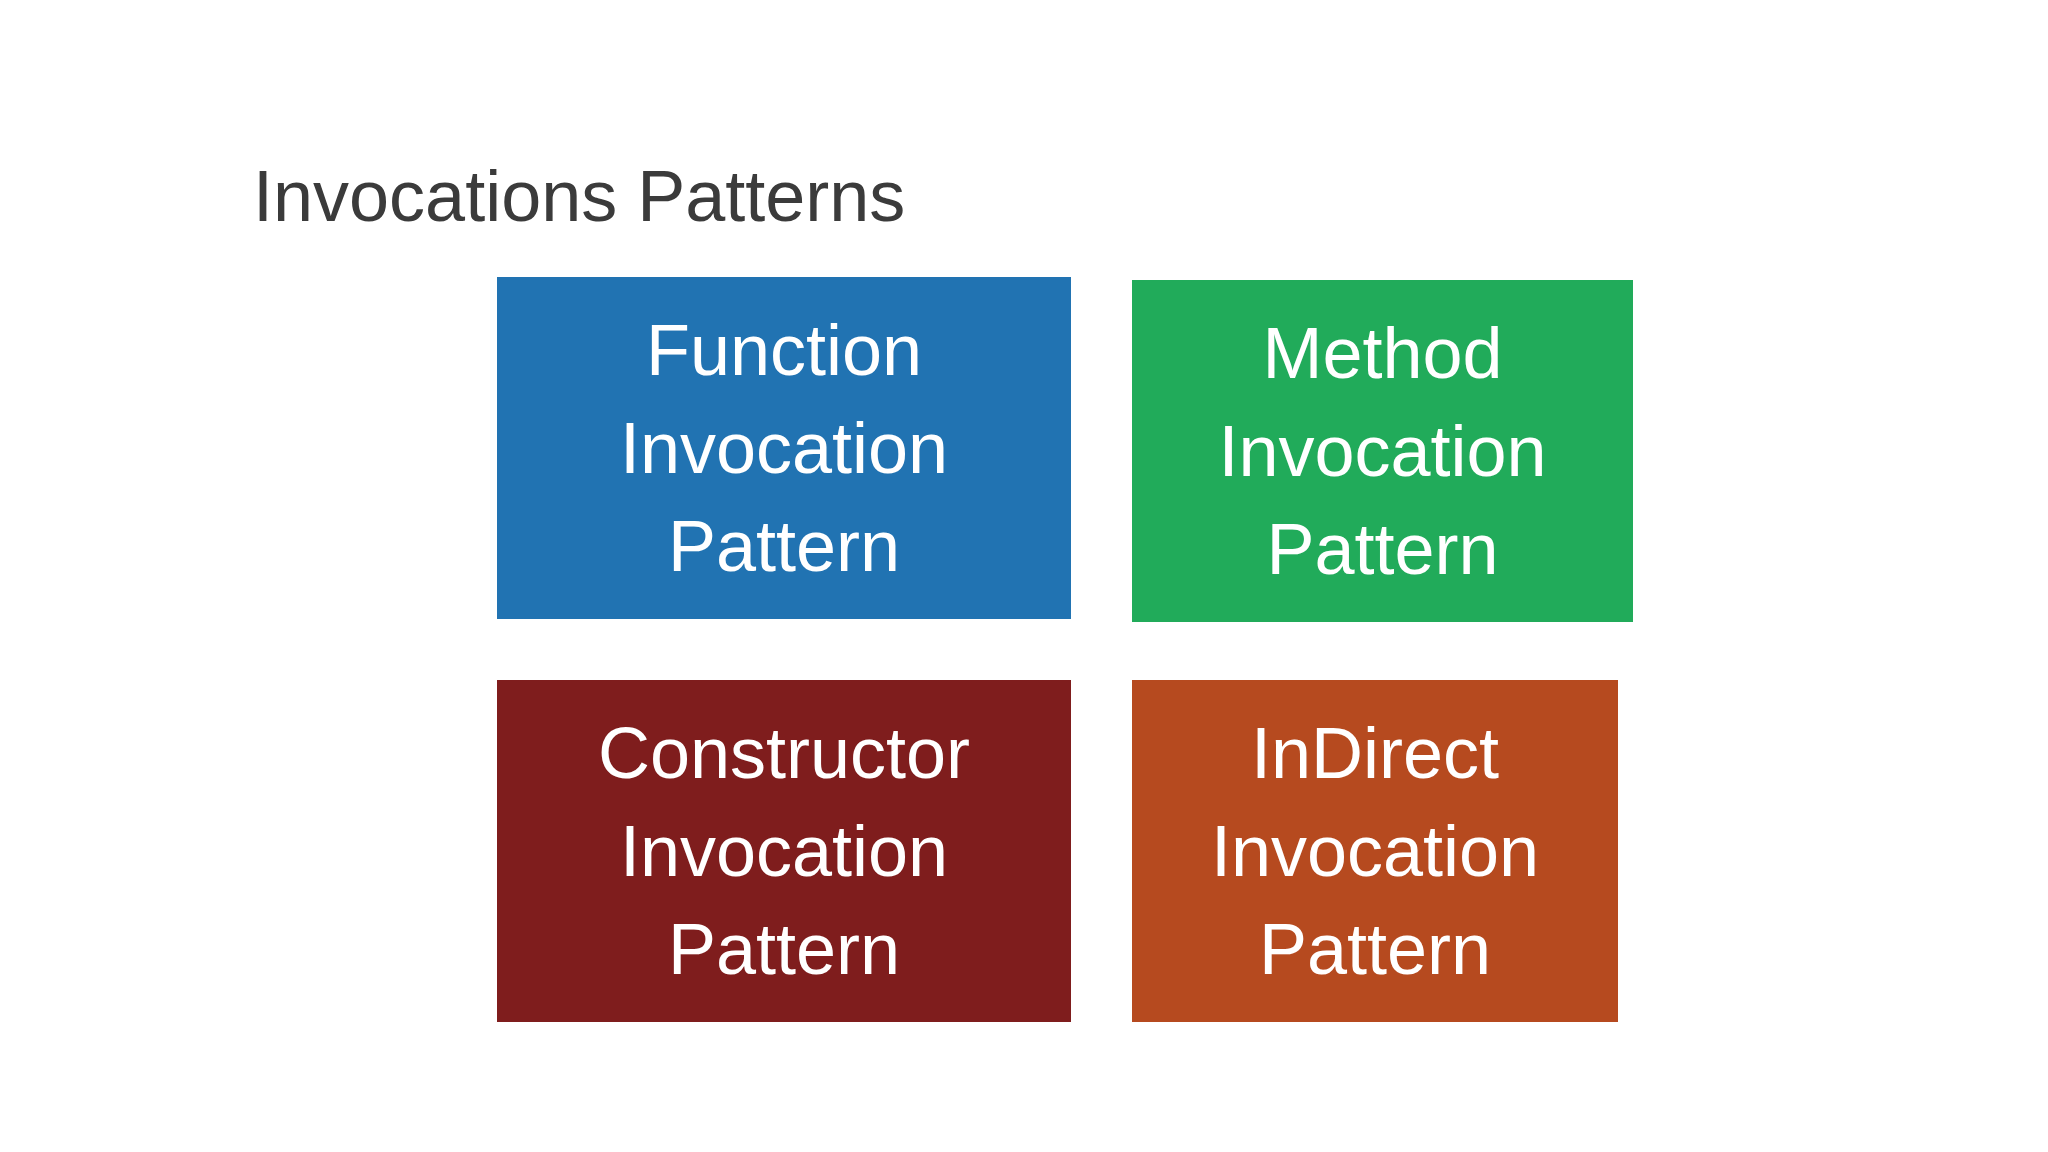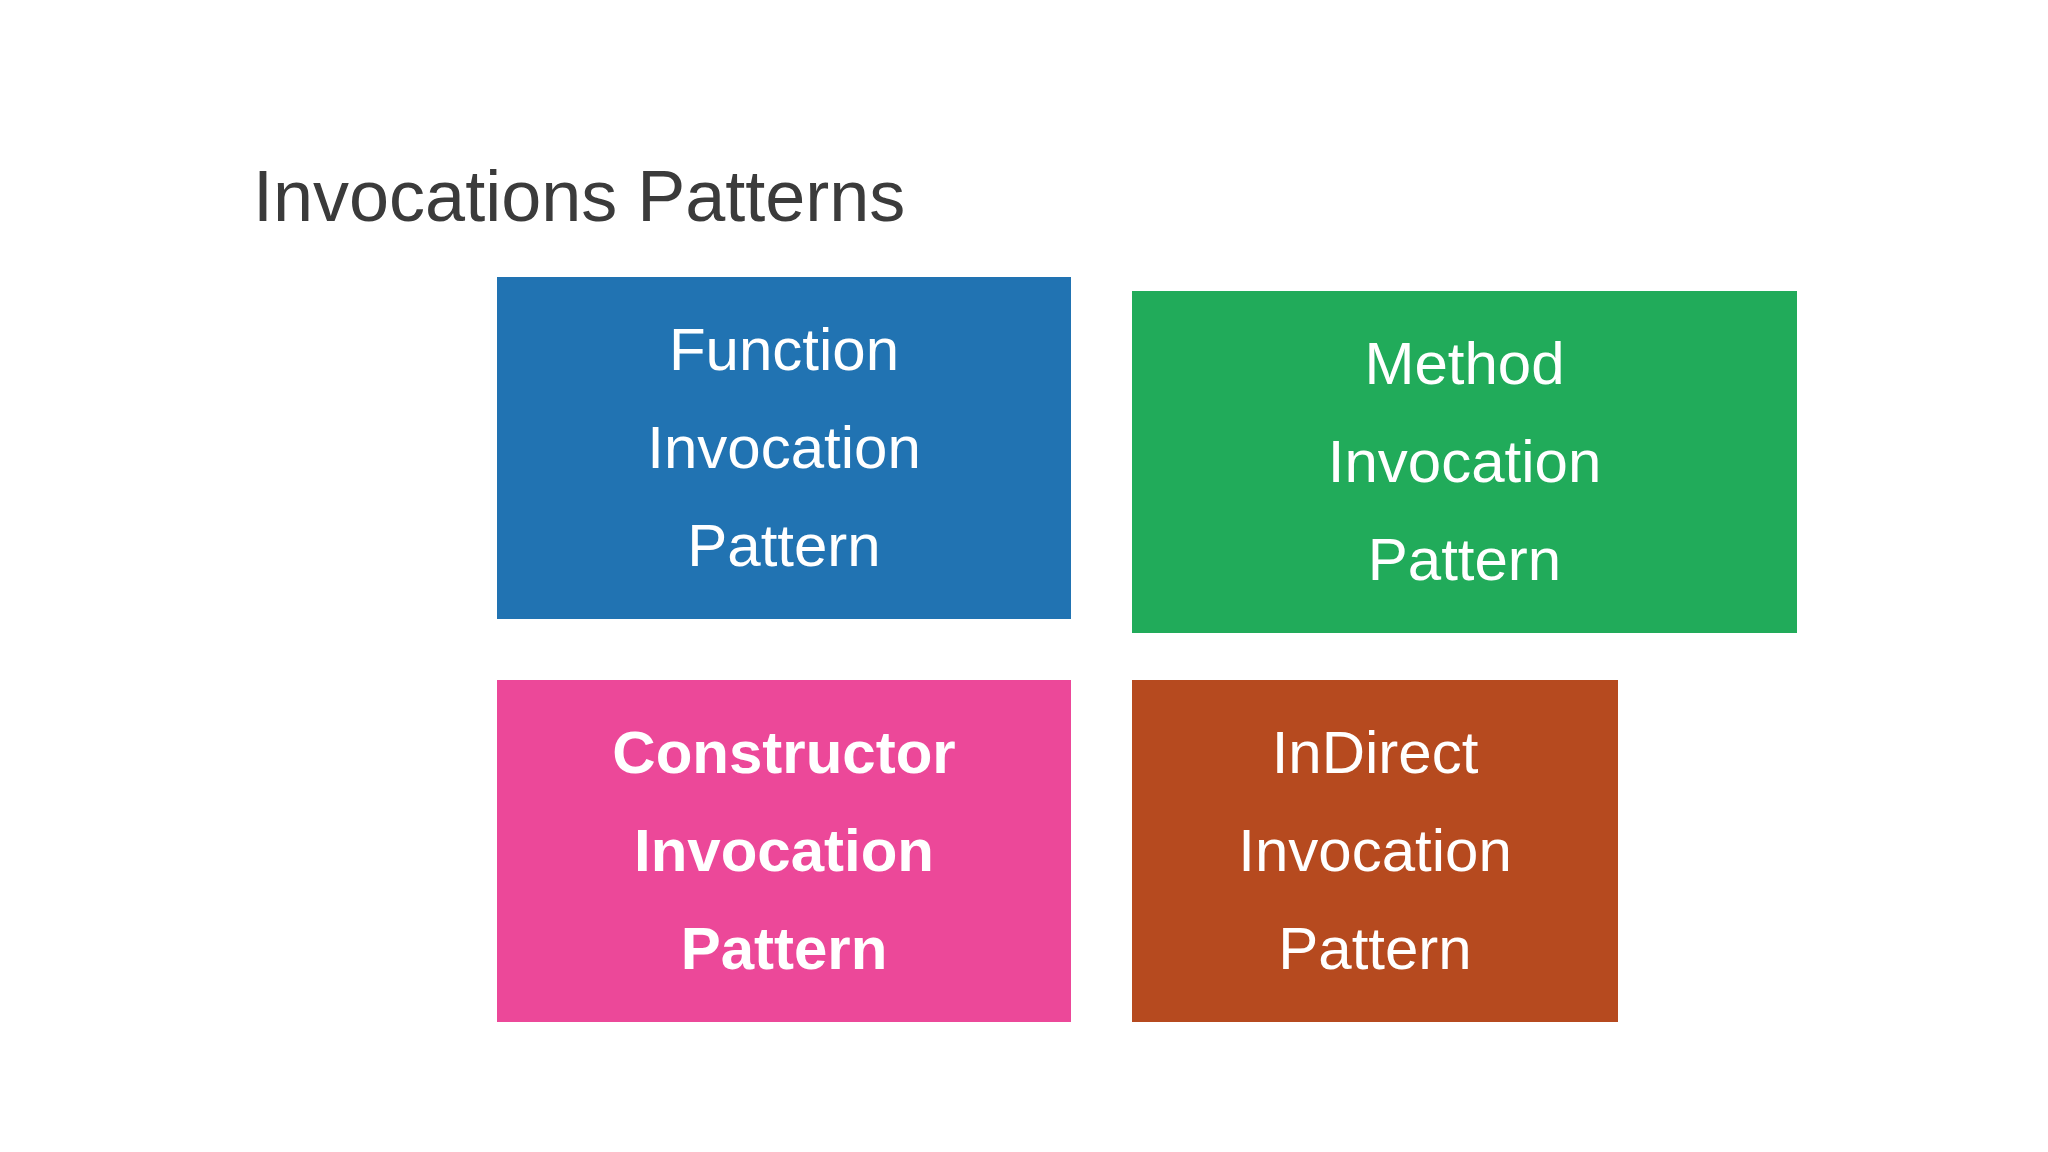--- a/index.html
+++ b/index.html
@@ -29,27 +29,27 @@
     position: absolute;
     width: 574px;
     height: 342px;
     display: flex;
     align-items: center;
     justify-content: center;
     text-align: center;
   }
   .pattern-box .box-label {
     color: #ffffff;
-    font-size: 60px;
+    font-size: 72px;
     line-height: 98px;
     white-space: pre-line;
     text-align: center;
   }
   #box-function    { left: 497px;  top: 277px; }
-  #box-method      { left: 1132px; top: 291px; width: 665px; }
+  #box-method      { left: 1132px; top: 280px; width: 501px; }
   #box-constructor { left: 497px;  top: 680px; }
   #box-indirect    { left: 1132px; top: 680px; width: 486px; }
 </style>
 </head>
 <body>
 
 <div id="slide" style="background-color: rgb(255, 255, 255);">
 
   <div id="slide-title" style="color: rgb(59, 59, 59);">Invocations Patterns</div>
 
@@ -58,21 +58,21 @@
 Invocation
 Pattern</span>
   </div>
 
   <div id="box-method" class="pattern-box" style="background-color: rgb(33, 171, 90);">
     <span class="box-label" style="color: rgb(255, 255, 255);">Method
 Invocation
 Pattern</span>
   </div>
 
-  <div id="box-constructor" class="pattern-box" style="background-color: #ec4899; font-weight: bold;">
+  <div id="box-constructor" class="pattern-box" style="background-color: #7f1d1d;">
     <span class="box-label" style="color: rgb(255, 255, 255);">Constructor
 Invocation
 Pattern</span>
   </div>
 
   <div id="box-indirect" class="pattern-box" style="background-color: rgb(182, 74, 31);">
     <span class="box-label" style="color: rgb(255, 255, 255);">InDirect
 Invocation
 Pattern</span>
   </div>

